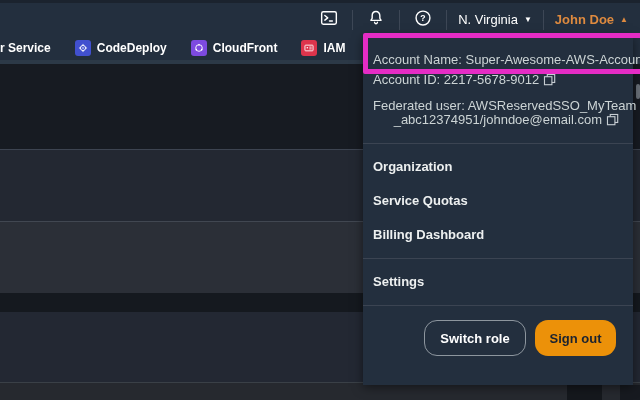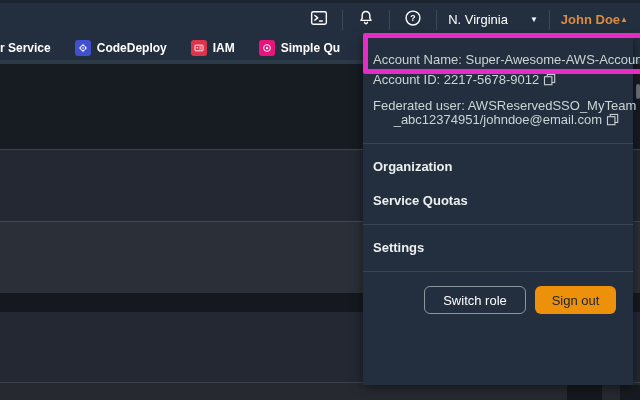--- a/index.html
+++ b/index.html
@@ -25,23 +25,23 @@
 
   
   .topbar {
     position:absolute; left:0; top:0; width:640px; height:36px;
     background:#232f3e; border-top:3px solid #1b232e;
     display:flex; align-items:center; justify-content:flex-end;
     gap:11px; padding-right:12px; z-index:2;
   }
   .topbar .sep { width:1px; height:20px; background:#3d4756; }
   .tb-icon-btn { display:flex; align-items:center; justify-content:center; width:24px; height:24px; cursor:pointer; }
-  .tb-text { color:#ffffff; font-size:13px; display:flex; align-items:center; gap:22px; cursor:pointer; }
+  .tb-text { color:#ffffff; font-size:13px; display:flex; align-items:center; gap:6px; cursor:pointer; }
   .caret-down { font-size:8px; color:#ffffff; }
-  .user-menu-btn { font-weight:700; display:flex; align-items:center; font-size:13px; cursor:pointer; }
+  .user-menu-btn { font-weight:700; display:flex; align-items:center; gap:6px; font-size:13px; cursor:pointer; }
   .caret-up { font-size:8px; }
 
   
   .favbar {
     position:absolute; left:0; top:36px; width:640px; height:24px;
     background:#232f3e; display:flex; align-items:center; gap:24px;
     z-index:2; white-space:nowrap;
   }
   .fav-item { display:flex; align-items:center; gap:6px; color:#ffffff; font-size:12px; font-weight:700; cursor:pointer; }
   .fav-icon { width:16px; height:16px; border-radius:3px; display:flex; align-items:center; justify-content:center; flex:0 0 16px; }
@@ -55,21 +55,21 @@
   }
   .panel .info { padding:17px 14px 15px 10px; font-size:13px; color:#ccd4d5; white-space:nowrap; }
   .info-line { line-height:14px; }
   .info-id { margin-top:6px; }
   .info-fed { margin-top:10px; line-height:13.5px;text-align:right; }
   .copy-btn { display:inline-block; vertical-align:-2px; margin-left:4px; cursor:pointer; }
   .divider { height:1px; background:#3b4452; }
   .nav-list { list-style:none; padding:6px 0; }
   .nav-item { padding:10px 10px; font-size:13px; font-weight:700; color:#edf0f0; line-height:14px; cursor:pointer; }
   .btn-row { display:flex; justify-content:flex-end; gap:9px; padding:14px 17px 14px 16px; }
-  .btn { height:28px; border-radius:6px; font-family:inherit; font-size:13px; font-weight:400; display:flex; align-items:center; justify-content:center; cursor:pointer; }
+  .btn { height:36px; border-radius:13px; font-family:inherit; font-size:13px; font-weight:700; display:flex; align-items:center; justify-content:center; cursor:pointer; }
   .btn-secondary { min-width:102px; padding:0 14px; background:transparent; border:1px solid #8d969e; color:#ffffff; }
   .btn-primary { min-width:81px; padding:8px 14px; border:none; }
 
   
   .highlight-box {
     position:absolute; left:363px; top:33px; width:300px; height:41px;
     border:5px solid #e52cc5; border-radius:2px; z-index:8; pointer-events:none;
   }
 
   
@@ -134,20 +134,31 @@
   </span>
   <span class="fav-item">
     <span class="fav-icon" style="background: rgb(65, 80, 207);">
       <svg viewBox="0 0 16 16" width="12" height="12">
           <circle cx="8" cy="8" r="3.4" fill="none" stroke="#ffffff" stroke-width="1.3"></circle>
           <circle cx="8" cy="8" r="1.1" fill="#ffffff"></circle>
           <path d="M8 2.6v2M8 11.4v2M2.6 8h2M11.4 8h2" stroke="#ffffff" stroke-width="1.2"></path>
         </svg>
     </span>
     <span>CodeDeploy</span>
+  </span>
+  <span class="fav-item">
+    <span class="fav-icon" style="background: rgb(125, 74, 224);">
+      <svg viewBox="0 0 16 16" width="12" height="12">
+          <circle cx="8" cy="8" r="4.4" fill="none" stroke="#ffffff" stroke-width="1.2"></circle>
+          <circle cx="8" cy="3.8" r="1.1" fill="#ffffff"></circle>
+          <circle cx="4.4" cy="10.2" r="1.1" fill="#ffffff"></circle>
+          <circle cx="11.6" cy="10.2" r="1.1" fill="#ffffff"></circle>
+        </svg>
+    </span>
+    <span>CloudFront</span>
   </span>
   <span class="fav-item">
     <span class="fav-icon" style="background: rgb(221, 52, 76);">
       <svg viewBox="0 0 16 16" width="12" height="12">
           <rect x="2.6" y="4.2" width="10.8" height="7.6" rx="1" fill="none" stroke="#ffffff" stroke-width="1.2"></rect>
           <circle cx="5.8" cy="7.6" r="1.1" fill="#ffffff"></circle>
           <path d="M8.4 6.8h3.2M8.4 9.2h3.2" stroke="#ffffff" stroke-width="1.1"></path>
         </svg>
     </span>
     <span>IAM</span>
@@ -175,20 +186,21 @@
       <div><span>_abc12374951/johndoe@email.com</span><span class="copy-btn"><svg viewBox="0 0 14 14" width="13" height="13">
               <rect x="4.6" y="1.6" width="8" height="8.6" fill="none" stroke="#c6cdd2" stroke-width="1.2"></rect>
               <rect x="1.6" y="4" width="8" height="8.6" fill="#232f3e" stroke="#c6cdd2" stroke-width="1.2"></rect>
             </svg></span></div>
     </div>
   </div>
   <div class="divider"></div>
   <ul class="nav-list">
     <li class="nav-item">Organization</li>
     <li class="nav-item">Service Quotas</li>
+    <li class="nav-item">Billing Dashboard</li>
   </ul>
   <div class="divider"></div>
   <ul class="nav-list">
     <li class="nav-item">Settings</li>
   </ul>
   <div class="divider"></div>
   <div class="btn-row">
     <button class="btn btn-secondary">Switch role</button>
     <button class="btn btn-primary" style="background: rgb(236, 145, 9); color: rgb(27, 35, 48);">Sign out</button>
   </div>

